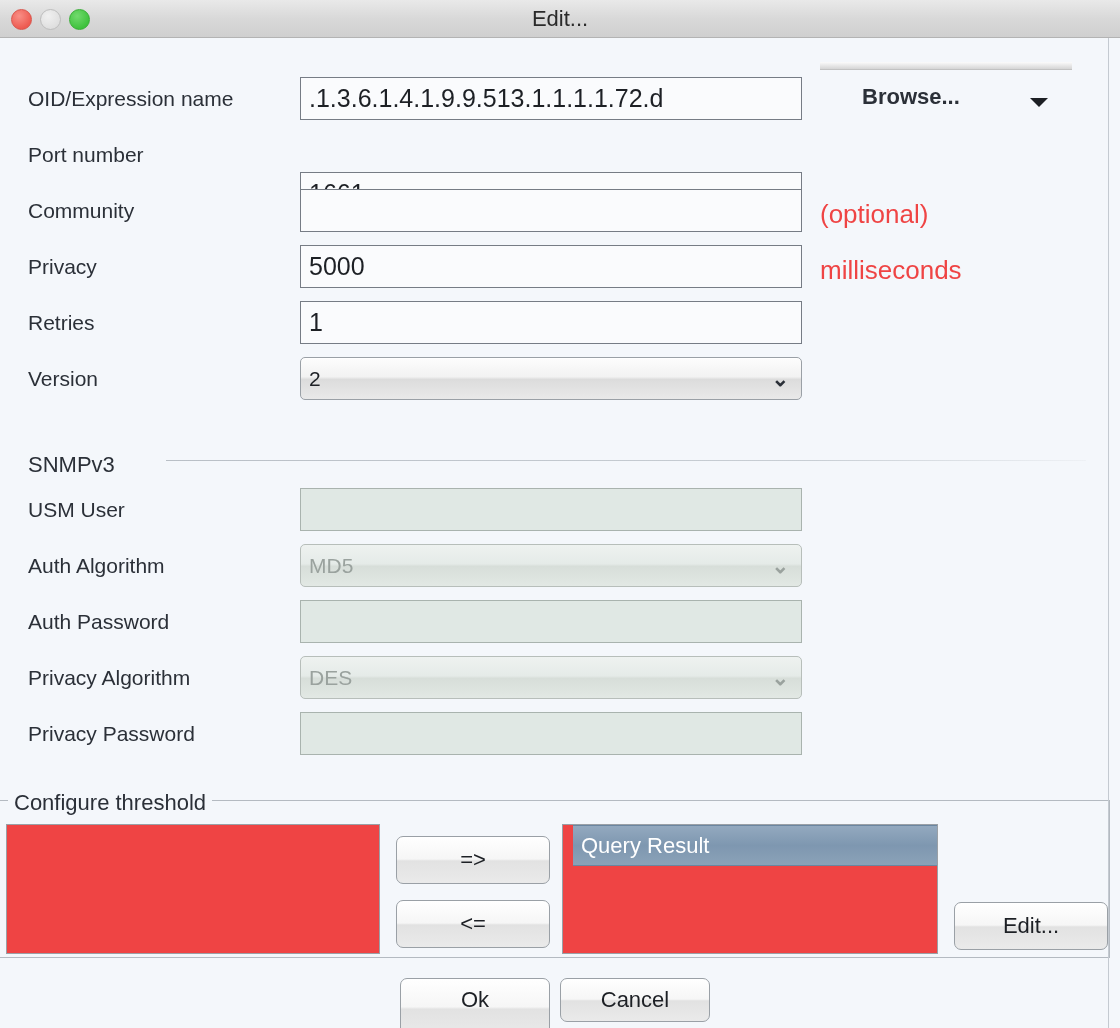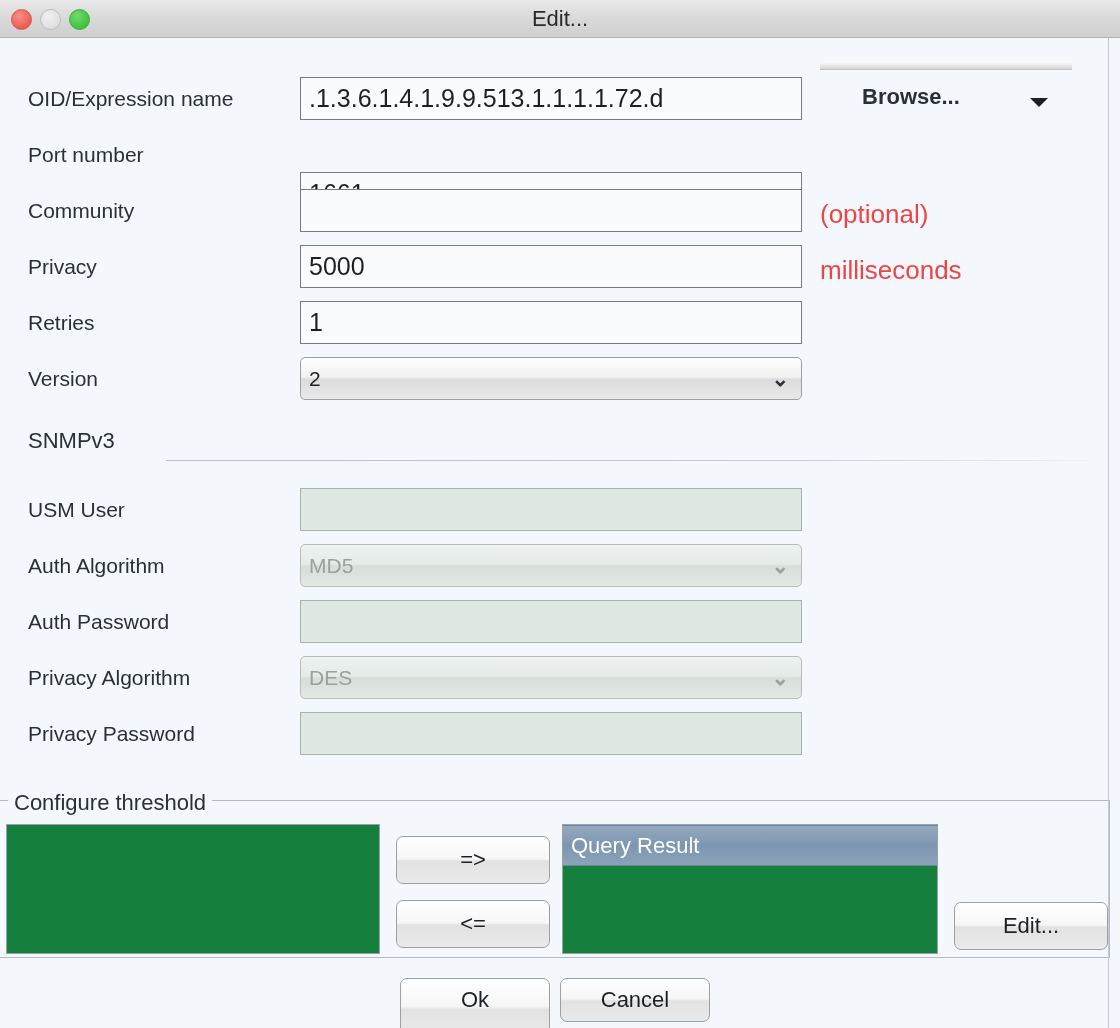--- a/index.html
+++ b/index.html
@@ -105,21 +105,21 @@
   .browse-arrow {
     position: absolute; left: 210px; top: 36px;
     width: 0; height: 0;
     border-left: 9px solid transparent;
     border-right: 9px solid transparent;
     border-top: 9px solid #1c1f24;
   }
 
   
   .section-title {
-    position: absolute; left: 28px; top: 428px;
+    position: absolute; left: 28px; top: 452px;
     font-size: 22px; color: #2b3038;
   }
   .section-line {
     position: absolute; left: 166px; top: 460px; width: 920px; height: 1px;
     background: linear-gradient(to right, #b9bfc6 0%, #c8ced4 70%, #eef1f5 100%);
   }
 
   
   .group {
     position: absolute; left: -6px; top: 800px;
@@ -130,23 +130,24 @@
   .group-title {
     position: absolute; left: 8px; top: 790px;
     background: #f4f7fb;
     padding: 0 6px;
     font-size: 22px; color: #2b3038;
   }
 
   .listbox {
     position: absolute;
     box-sizing: border-box;
-    background: #15803d;
+    background: #ef4444;
     border: 1px solid #9aa0a6;
     overflow: hidden;
+    padding-left: 10px;
   }
   .list-left  { left: 6px;   top: 824px; width: 374px; height: 130px; }
   .list-right { left: 562px; top: 824px; width: 376px; height: 130px; }
 
   .list-item {
     height: 41px; line-height: 41px;
     font-size: 22px; color: #1d2025;
     padding: 0 8px;
     white-space: nowrap; overflow: hidden;
   }

